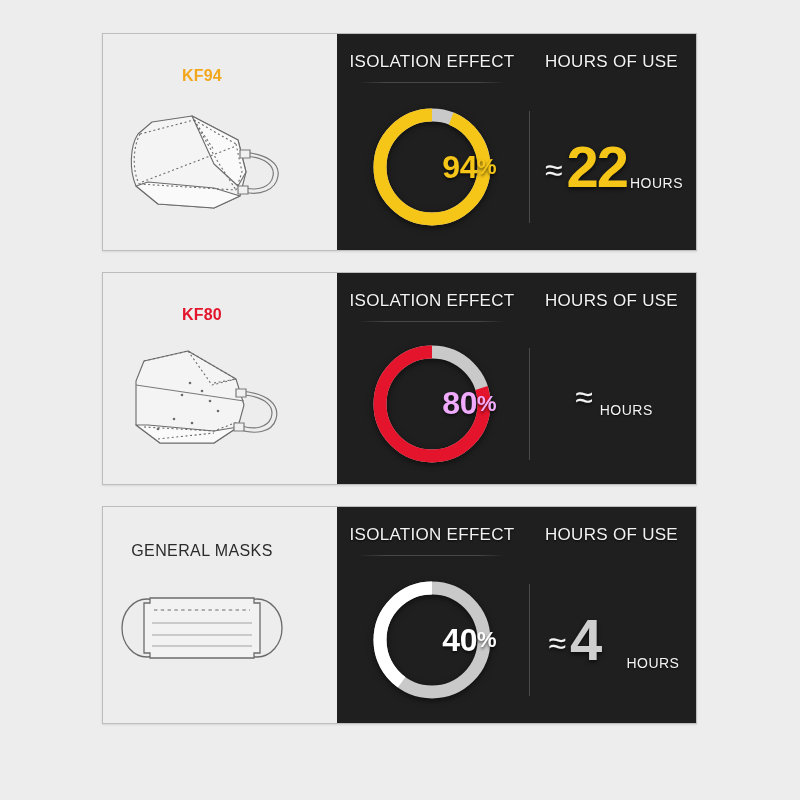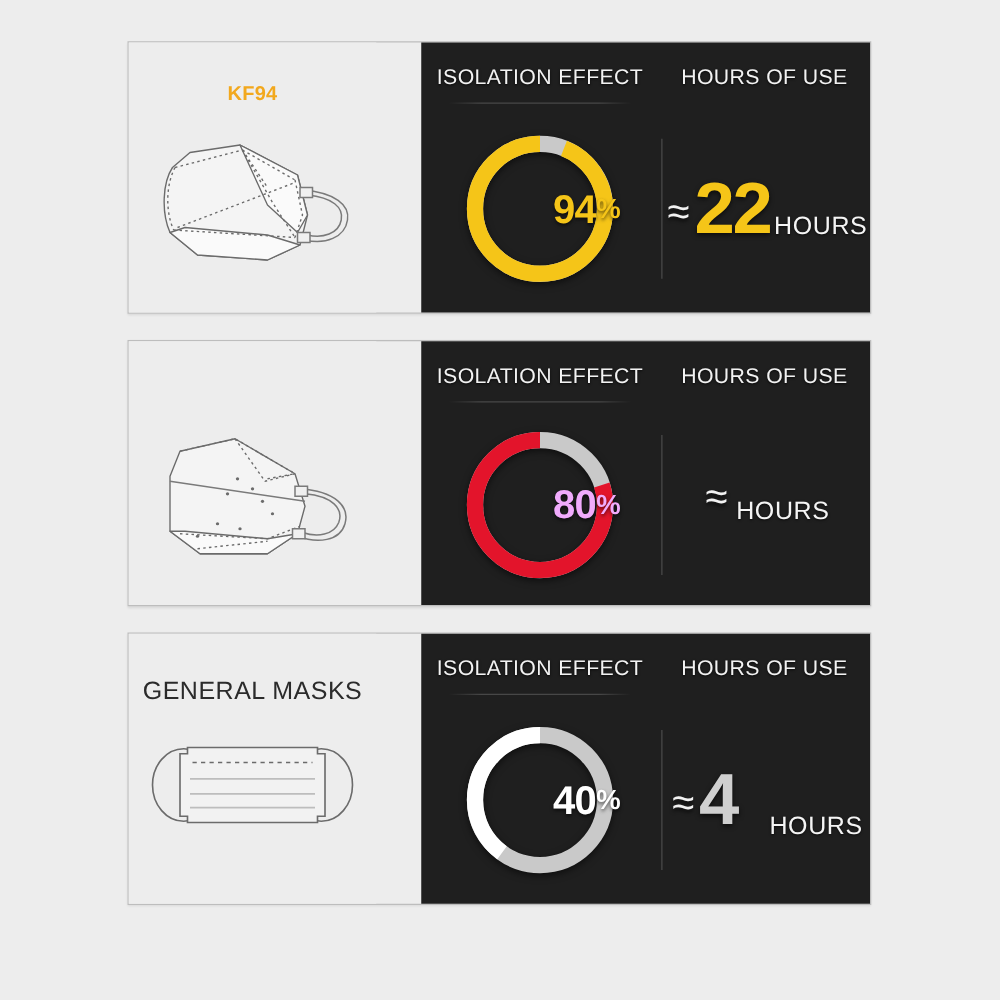--- a/index.html
+++ b/index.html
@@ -51,21 +51,21 @@
     font-size: 16px;
     font-weight: 700;
     letter-spacing: 0.2px;
     line-height: 1;
   }
   .mask-label.kf94 { color: #f2a81d; }
   .mask-label.kf80 { color: #e3142b; }
   .mask-label.general {
     color: #2b2b2b;
     font-weight: 400;
-    font-size: 20px;
+    font-size: 16px;
     letter-spacing: 0.4px;
     top: 36px;
   }
   .mask-art {
     position: absolute;
     left: 0; right: 0;
     top: 66px;
     display: flex;
     justify-content: center;
   }
@@ -175,21 +175,21 @@
     text-shadow: 0 2px 3px rgba(0,0,0,0.6);
   }
   .hours-num {
     font-size: 58px;
     font-weight: 700;
     letter-spacing: -2px;
     line-height: 1;
     text-shadow: 0 2px 4px rgba(0,0,0,0.65);
   }
   .hours-word {
-    font-size: 20px;
+    font-size: 14px;
     color: #f4f4f4;
     font-weight: 400;
     letter-spacing: 0.5px;
     margin-left: 3px;
     position: relative;
     top: 1px;
     text-shadow: 0 1px 2px rgba(0,0,0,0.7);
   }
   .hours-cell.sparse .hours-word { margin-left: 26px; top: 8px; }
 
@@ -273,20 +273,21 @@
             <span class="hours-num" style="color:#f5c518">22</span>
             <span class="hours-word">HOURS</span>
           </div>
         </div>
       </div>
     </div>
   </div>
 
   <div class="card card-2">
     <div class="mask-pane">
+      <div class="mask-label kf80">KF80</div>
       <div class="mask-art">
         <svg width="168" height="118" viewBox="0 0 168 118" fill="none">
           <g stroke="#6b6b6b" stroke-width="1.1" fill="#f4f4f4" stroke-linejoin="round">
             <path d="M18 42 L26 22 L70 12 L118 40 L126 66 L120 88 L96 104 L42 104 L18 86 Z"></path>
             <path d="M18 46 L126 62" stroke="#7a7a7a" fill="none"></path>
             <path d="M18 86 L42 104 L96 104 L120 88 L96 92 L30 86 Z" fill="#fafafa"></path>
           </g>
           <g stroke="#6b6b6b" stroke-width="1.1" fill="none" stroke-dasharray="2 2.6">
             <path d="M26 22 L70 12 L118 40"></path>
             <path d="M70 12 L94 46 L118 40"></path>

